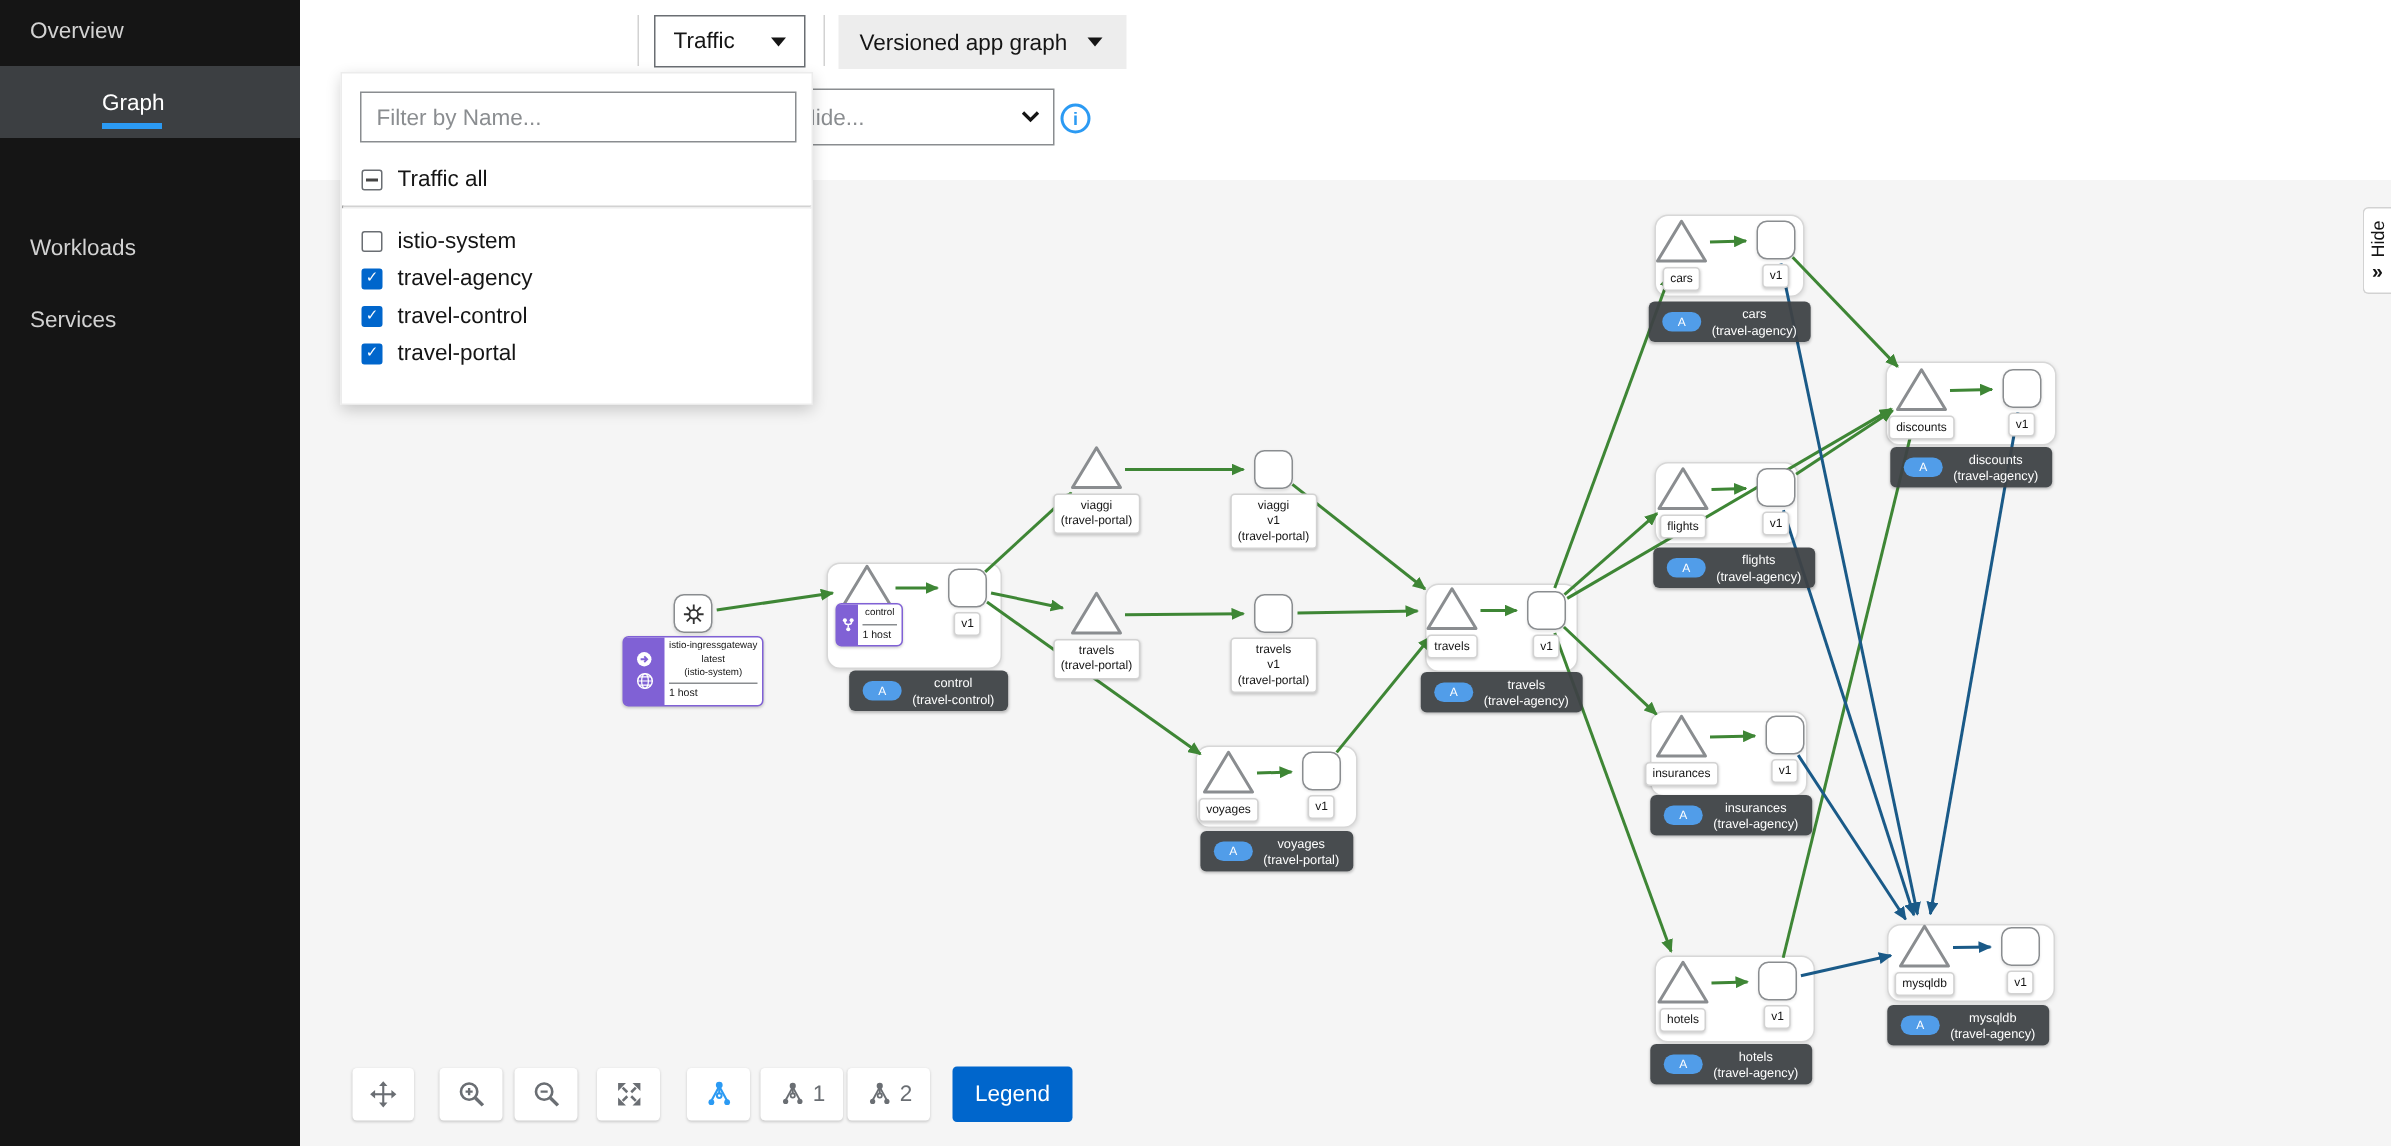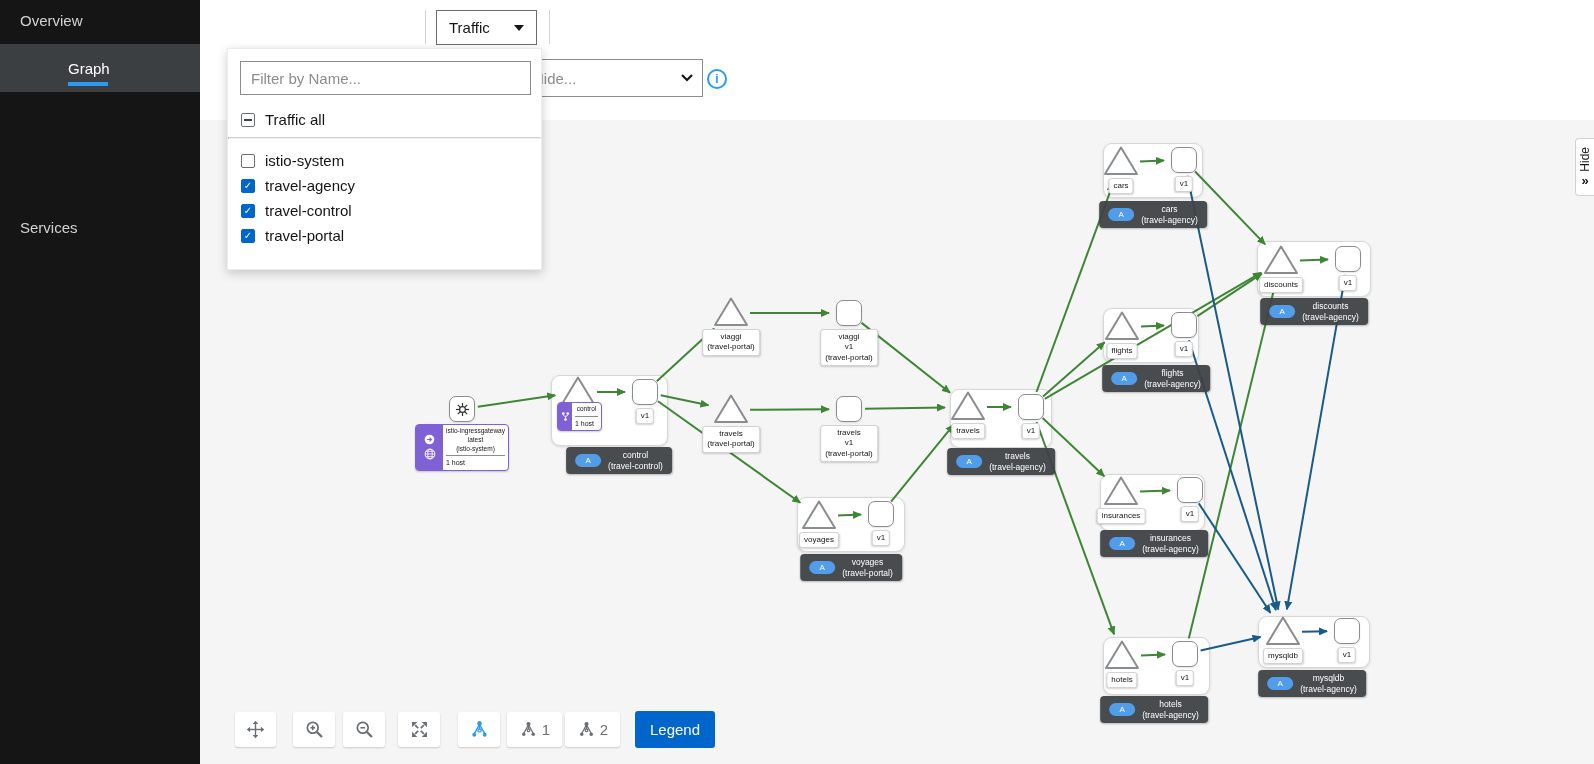--- a/index.html
+++ b/index.html
@@ -303,31 +303,38 @@
       </div>
     </div>
 
   <nav class="sidebar">
     <div class="nav-item" style="top:-4px">
         <span class="lbl">Overview</span>
       </div>
     <div class="nav-item active" style="top:44px">
         <span class="lbl">Graph</span>
       </div>
-    <div class="nav-item" style="top:203px">
+    <div class="nav-item" style="top:141px">
+        <span class="lbl">Workloads</span>
+      </div>
+    <div class="nav-item" style="top:189px">
         <span class="lbl">Services</span>
       </div>
   </nav>
 
   <div class="vsep" style="left:425px"></div>
   <div class="traffic-btn">
     <span>Traffic</span>
     <span class="caret"></span>
   </div>
   <div class="vsep" style="left:549px"></div>
+  <div class="gtype-btn">
+    <span>Versioned app graph</span>
+    <span class="caret"></span>
+  </div>
 
   <div class="hide-select">
     <span class="ph">Hide...</span>
     <span class="chev">
       <svg width="12" height="8" viewBox="0 0 12 8">
           <path d="M1 1l5 5 5-5" stroke="#151515" stroke-width="2.2" fill="none"></path>
         </svg>
     </span>
   </div>
   <div class="info-icon">

